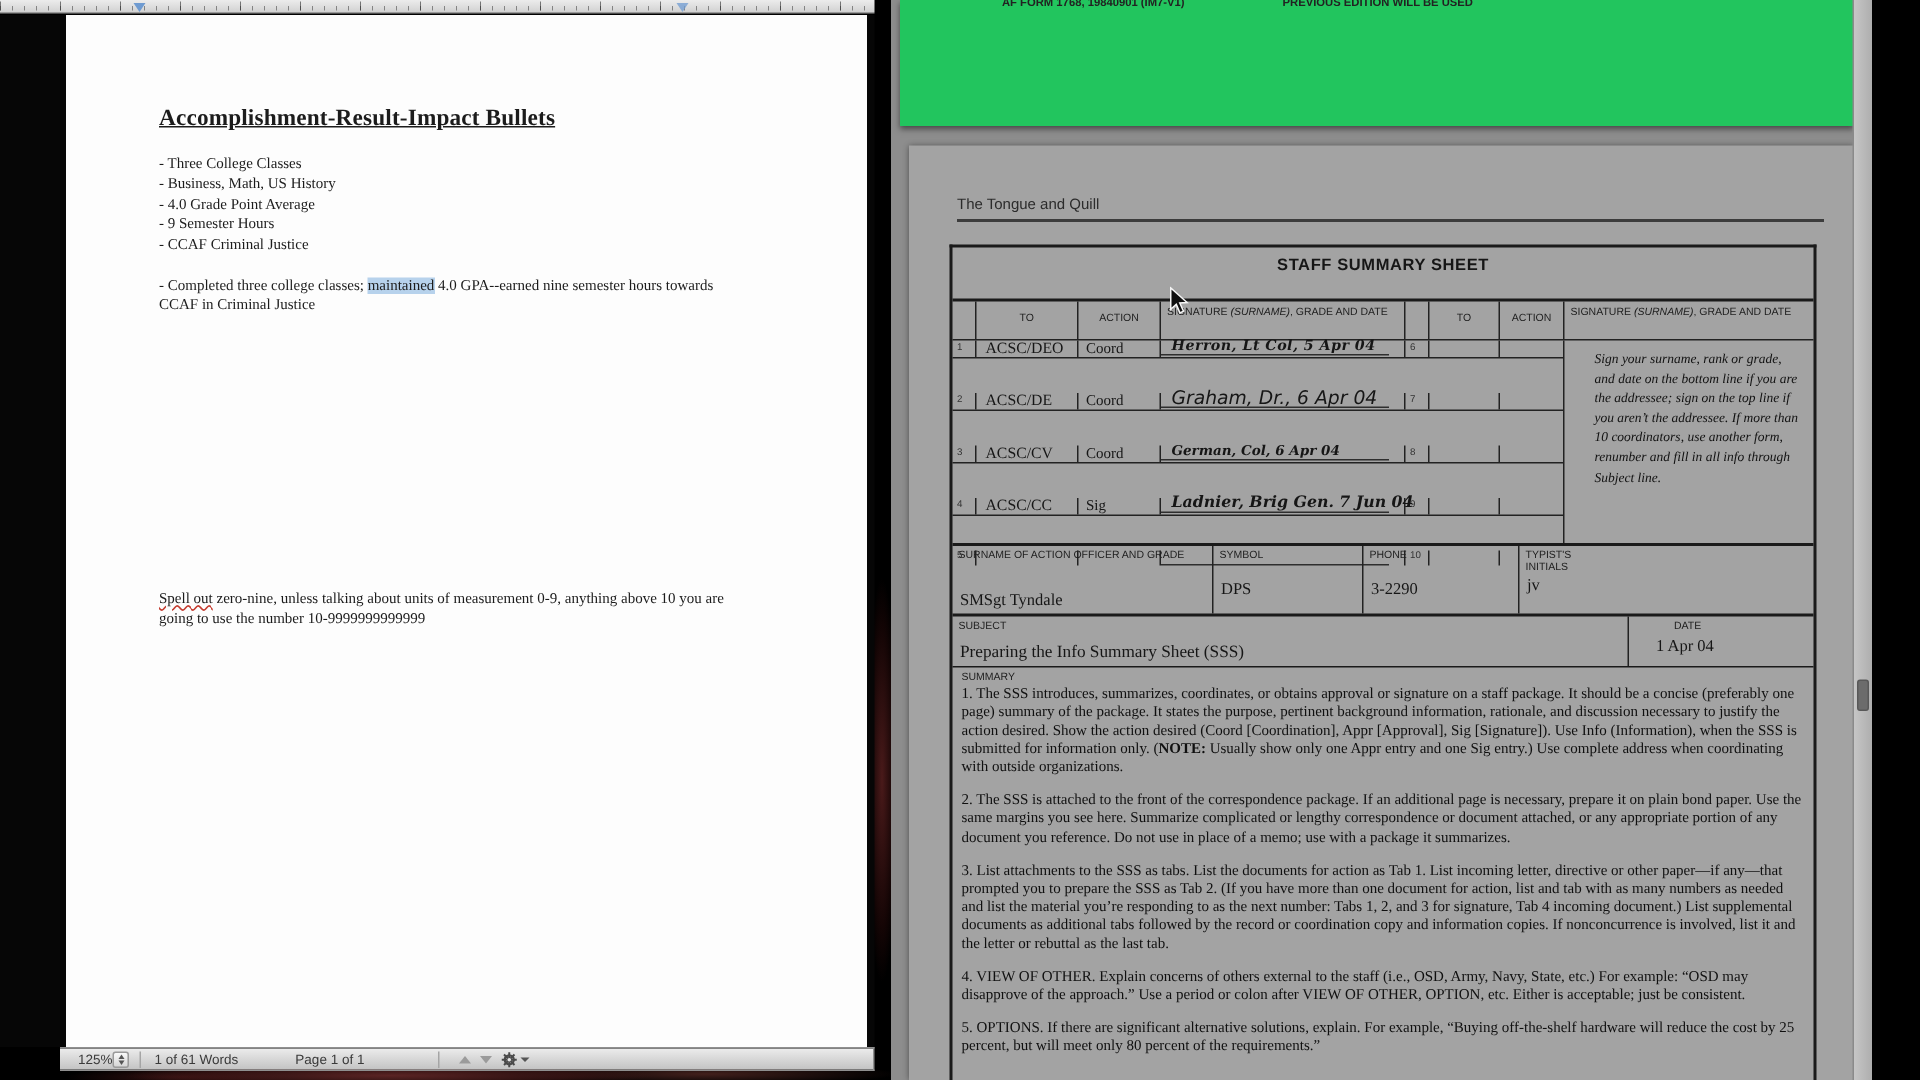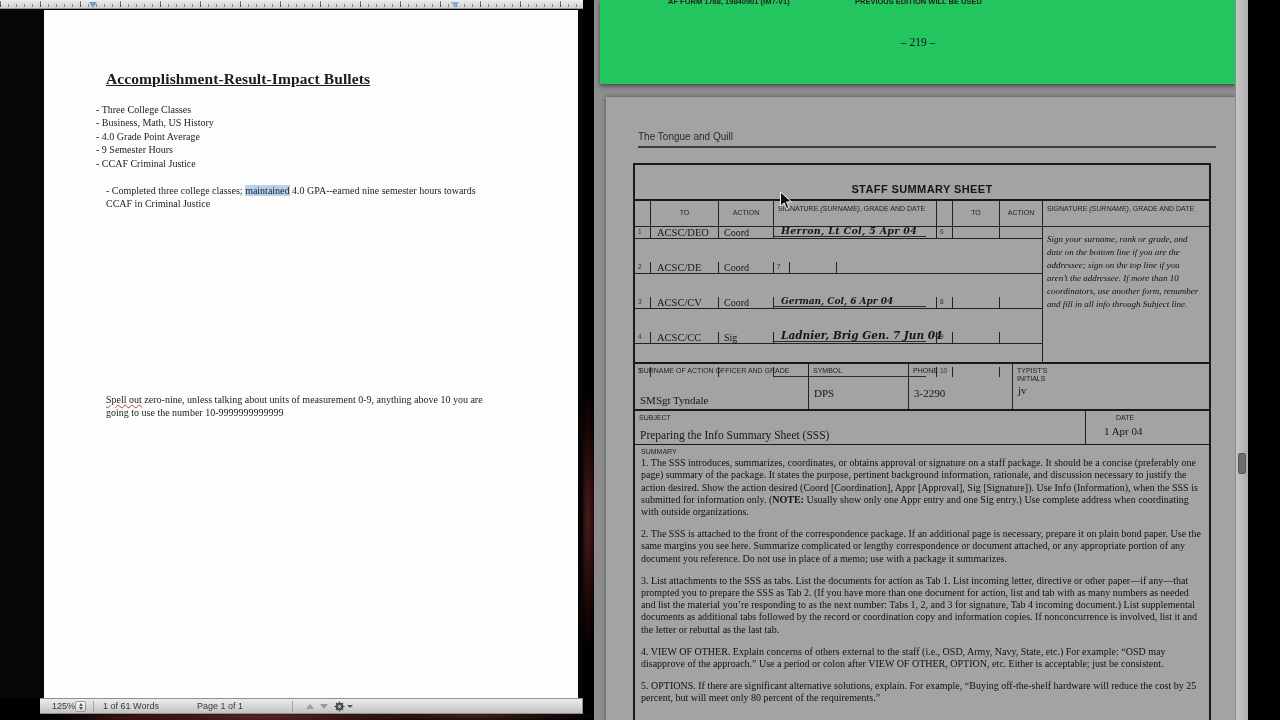--- a/index.html
+++ b/index.html
@@ -23,21 +23,21 @@
   .indent-marker { position:absolute; top:2px; width:0; height:0;
       border-left:4px solid transparent; border-right:4px solid transparent;
       border-top:6px solid #6f9bd1; }
   .indent-marker.right { opacity:.75; }
 
   .doc-area { position:absolute; left:0; top:10px; width:583px; height:688px; background:#060606; }
   .doc-page { position:absolute; left:44px; top:0; width:534px; height:688px; background:#fdfdfd;
       font-family:"Liberation Serif",serif; color:#1c1c1c; }
   .doc-title { position:absolute; left:62px; top:60px; font-size:15.5px; font-weight:bold;
       text-decoration:underline; letter-spacing:.1px; }
-  .doc-bullets { position:absolute; left:52px; top:93px; font-size:10px; line-height:13.4px; }
+  .doc-bullets { position:absolute; left:62px; top:93px; font-size:10px; line-height:13.4px; }
   .doc-para { position:absolute; left:62px; top:174px; font-size:10px; line-height:13.4px; width:460px; }
   .sel { background:#b7d2ec; }
   .doc-note { position:absolute; left:62px; top:383px; font-size:10px; line-height:13.2px; width:460px; }
   .misspelled { text-decoration:underline wavy #c43a2e 1px; text-underline-offset:1px; }
 
   .status-bar { position:absolute; left:40px; top:698px; width:543px; height:16px;
       background:linear-gradient(#ececec,#c3c3c3); border:1px solid #8f8f8f; border-left:none;
       display:flex; align-items:center; font-size:9px; color:#3a3a3a; }
   .sb-item { white-space:nowrap; }
   .sb-sep { width:1px; height:11px; background:#a5a5a5; margin:0 7px; }
@@ -65,21 +65,21 @@
       font-family:"Liberation Serif",serif; font-size:11.5px; color:#111; }
 
   .pdf-page2 { position:absolute; left:12px; top:97px; width:630px; height:623px; background:#a3a3a3;
       overflow:hidden; box-shadow:0 0 4px rgba(0,0,0,.45); color:#161616; }
   .tq-header { position:absolute; left:32px; top:34px; font-size:10px; color:#2b2b2b; }
   .tq-rule { position:absolute; left:32px; top:49px; width:578px; height:2px; background:#3c3c3c; }
 
   .form { position:absolute; left:27px; top:66px; width:578px; height:557px;
       border:2px solid #1a1a1a; border-bottom:none; font-family:"Liberation Sans",sans-serif; }
   .form-title-row { height:36px; border-bottom:2px solid #1a1a1a; text-align:center;
-      font-weight:bold; font-size:11px; letter-spacing:.4px; padding-top:18px; }
+      font-weight:bold; font-size:11px; letter-spacing:.4px; padding-top:6px; }
   .hdr-row { display:flex; height:26px; border-bottom:1px solid #222; font-size:7px; color:#222; }
   .hdr-row > div { border-right:1px solid #222; display:flex; align-items:center; justify-content:center; text-align:center; line-height:8.5px; }
   .hdr-sig { justify-content:flex-start !important; text-align:left !important; padding:2px 4px; display:block !important; padding-top:4px; }
   .w-n1 { width:16px; } .w-to1 { width:68px; } .w-act1 { width:55px; } .w-sig1 { width:163px; }
   .w-n2 { width:16px; } .w-to2 { width:47px; } .w-act2 { width:42px; border-right:none !important; }
   .w-sig2 { width:167px; border-right:none !important; }
   .hdr-row .w-sig2 { border-left:1px solid #222; }
 
   .coord-body { display:flex; height:137px; border-bottom:2px solid #1a1a1a; }
   .rows-col { width:407px; display:flex; flex-direction:column;gap:23px; }
@@ -91,21 +91,21 @@
   .cell-act { width:55px; font-family:"Liberation Serif",serif; font-size:10px; display:flex; align-items:center; padding-left:5px; }
   .cell-sig { width:163px; position:relative; }
   .cell-to2 { width:47px; } .cell-act2 { width:42px; border-right:none !important; }
   .sigline { position:absolute; top:9px; left:0; width:152px; border-top:1px solid #2e2e2e; }
   .sigtext { position:absolute; left:7px; bottom:2px; white-space:nowrap; font-family:"DejaVu Serif",serif; }
   .sig-script { font-style:italic; font-weight:600; font-size:9.5px; letter-spacing:.3px; }
   .sig-print { font-family:"DejaVu Sans",sans-serif; font-style:italic; font-size:12.5px; bottom:1px; }
   .sig-script-sm { font-style:italic; font-weight:600; font-size:9px; }
   .sig-script-bold { font-style:italic; font-weight:bold; font-size:10.5px; }
   .note-cell { width:195px; border-left:1px solid #222; font-family:"Liberation Serif",serif;
-      font-style:italic; font-size:9px; line-height:13.1px; padding:6px 7px 0 4px; color:#111; }
+      font-style:italic; font-size:9px; line-height:13.1px; padding:6px 7px 0 20px; color:#111; }
 
   .officer-row { display:flex; height:47px; border-bottom:2px solid #1a1a1a; }
   .officer-row > div { border-right:1px solid #222; position:relative; }
   .officer-row > div:last-child { border-right:none; }
   .f-label { font-size:7px; color:#222; line-height:8.2px; padding:3px 0 0 4px; }
   .f-value { position:absolute; left:5px; bottom:3px; font-family:"Liberation Serif",serif; font-size:11px; white-space:nowrap; }
   .f-value.mid { bottom:10px; }
   .w-surname { width:174px; } .w-symbol { width:100px; } .w-phone { width:104px; } .w-typist { width:73px; } .w-susp { width:123px; }
 
   .subject-row { display:flex; height:34px; border-bottom:1px solid #1a1a1a; }
@@ -183,21 +183,20 @@
       </span>
     </div>
   </div>
 </div>
 
 <div class="right-window">
 
   <div class="pdf-page1">
     <div class="p1-footer-left">AF FORM 1768, 19840901 (IM7-V1)</div>
     <div class="p1-footer-right">PREVIOUS EDITION WILL BE USED</div>
-    <div class="p1-pagenum">– 219 –</div>
   </div>
 
   <div class="pdf-page2">
     <div class="tq-header">The Tongue and Quill</div>
     <div class="tq-rule"></div>
 
     <div class="form">
       <div class="form-title-row">STAFF SUMMARY SHEET</div>
 
       <div class="hdr-row">
@@ -222,20 +221,24 @@
                 <span class="sigtext sig-script">Herron, Lt Col, 5 Apr 04</span>
               </div>
             <div class="cell-num">6</div>
             <div class="cell-to2"></div>
             <div class="cell-act2"></div>
           </div>
           <div class="c-row">
             <div class="cell-num">2</div>
             <div class="cell-to">ACSC/DE</div>
             <div class="cell-act">Coord</div>
+            <div class="cell-sig">
+                <div class="sigline"></div>
+                <span class="sigtext sig-print">Graham, Dr., 6 Apr 04</span>
+              </div>
             <div class="cell-num">7</div>
             <div class="cell-to2"></div>
             <div class="cell-act2"></div>
           </div>
           <div class="c-row">
             <div class="cell-num">3</div>
             <div class="cell-to">ACSC/CV</div>
             <div class="cell-act">Coord</div>
             <div class="cell-sig">
                 <div class="sigline"></div>

